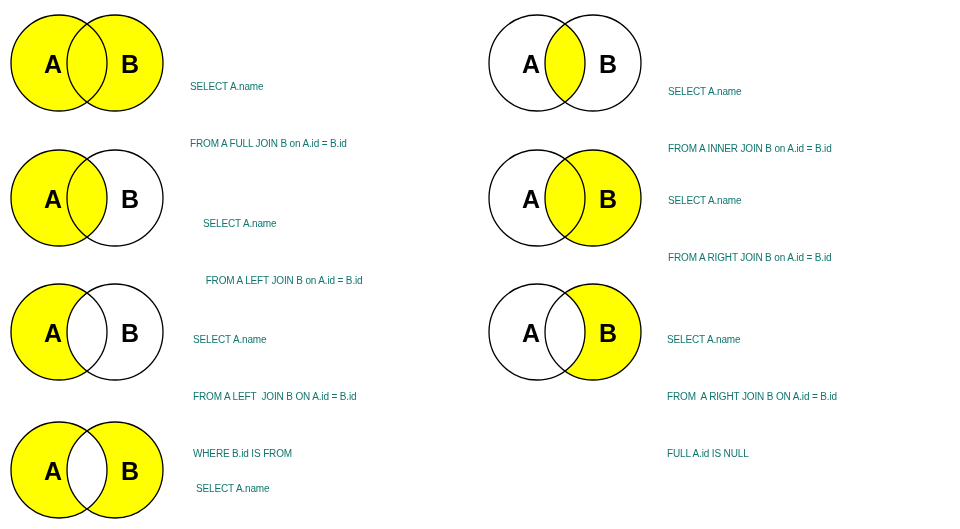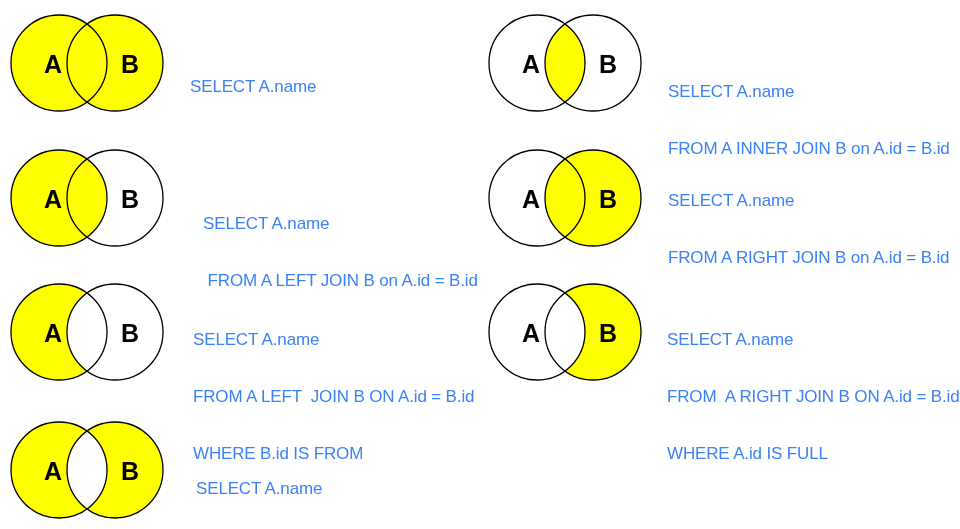--- a/index.html
+++ b/index.html
@@ -20,23 +20,23 @@
     position: absolute;
   }
 
   .venn-svg {
     display: block;
   }
 
   .sql-text {
     position: absolute;
     font-family: "Liberation Sans", sans-serif;
-    font-size: 17px;
+    font-size: 10px;
     line-height: 19px;
-    color: #3b82f6;
+    color: #0f766e;
     white-space: pre;
     letter-spacing: -0.15px;
     font-weight: 400;
   }
 
   .sql-line {
     display: block;
     white-space: pre;
   }
 </style>
@@ -53,20 +53,21 @@
     <circle cx="51" cy="52" r="48" fill="#FFFF00"></circle>
     <circle cx="107" cy="52" r="48" fill="#FFFF00"></circle>
     <circle cx="51" cy="52" r="48" fill="none" stroke="#000000" stroke-width="1.3"></circle>
     <circle cx="107" cy="52" r="48" fill="none" stroke="#000000" stroke-width="1.3"></circle>
     <text x="36" y="62" font-family="Liberation Sans, sans-serif" font-size="25" font-weight="bold" fill="#000000">A</text>
     <text x="113" y="62" font-family="Liberation Sans, sans-serif" font-size="25" font-weight="bold" fill="#000000">B</text>
   </svg>
 </div>
 <div class="sql-text" style="left:190px; top:39px;">
   <span class="sql-line">SELECT A.name</span>
+  <span class="sql-line">FROM A FULL JOIN B on A.id = B.id</span>
 </div>
 
 <div class="venn-block" style="left:486px; top:11px;">
   <svg class="venn-svg" width="160" height="104" viewBox="0 0 160 104">
     <defs>
       <clipPath id="clipIntersect2">
           <circle cx="51" cy="52" r="48"></circle>
         </clipPath>
     </defs>
     <circle cx="51" cy="52" r="48" fill="#FFFFFF"></circle>
@@ -153,21 +154,21 @@
     <rect x="0" y="0" width="160" height="104" fill="#FFFF00" mask="url(#maskB6)"></rect>
     <circle cx="51" cy="52" r="48" fill="none" stroke="#000000" stroke-width="1.3"></circle>
     <circle cx="107" cy="52" r="48" fill="none" stroke="#000000" stroke-width="1.3"></circle>
     <text x="36" y="62" font-family="Liberation Sans, sans-serif" font-size="25" font-weight="bold" fill="#000000">A</text>
     <text x="113" y="62" font-family="Liberation Sans, sans-serif" font-size="25" font-weight="bold" fill="#000000">B</text>
   </svg>
 </div>
 <div class="sql-text" style="left:667px; top:292px;">
   <span class="sql-line">SELECT A.name</span>
   <span class="sql-line">FROM  A RIGHT JOIN B ON A.id = B.id</span>
-  <span class="sql-line">WHERE A.id IS FULL</span>
+  <span class="sql-line">FULL A.id IS NULL</span>
 </div>
 
 <div class="venn-block" style="left:8px; top:418px;">
   <svg class="venn-svg" width="160" height="104" viewBox="0 0 160 104">
     <defs>
       <mask id="maskXor7">
         <rect x="0" y="0" width="160" height="104" fill="black"></rect>
         <circle cx="51" cy="52" r="48" fill="white"></circle>
         <circle cx="107" cy="52" r="48" fill="white"></circle>
         <g>

